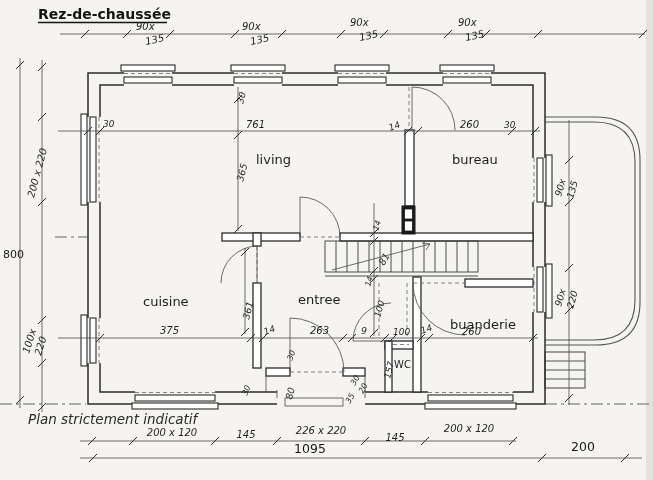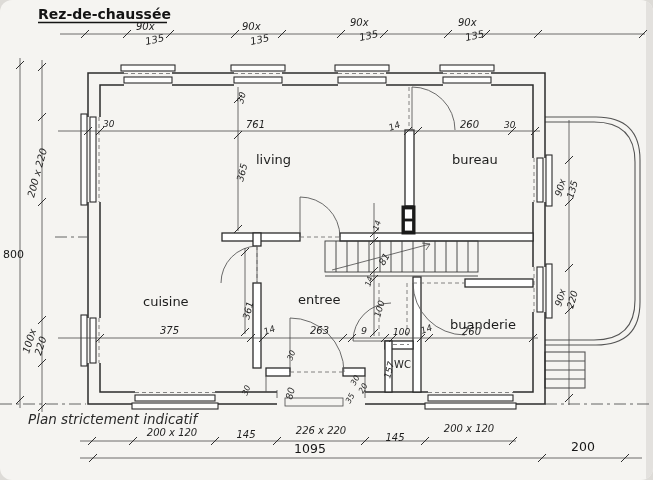--- a/index.html
+++ b/index.html
@@ -1,17 +1,17 @@
 <!DOCTYPE html>
 <html><head>
 <meta charset="utf-8">
 <style>
   html,body{margin:0;padding:0;background:#dddbd7;}
   .page{position:relative;width:653px;height:480px;background:#f5f4f1;overflow:hidden;
-        font-family:"DejaVu Sans",sans-serif;border-radius:12px;}
+        font-family:"DejaVu Sans",sans-serif;}
   .edge{position:absolute;right:0;top:0;width:7px;height:100%;background:#e3e1de;}
   svg{position:absolute;left:0;top:0;}
   .t-title{font:bold 14px "DejaVu Sans",sans-serif;fill:#141414;}
   .t-note{font:italic 13.5px "DejaVu Sans",sans-serif;fill:#2a2a2a;}
   .t-room{font:13px "DejaVu Sans",sans-serif;fill:#1c1c1c;}
   .t-wc{font:10px "DejaVu Sans",sans-serif;fill:#1c1c1c;}
   .t-dim{font:italic 10px "DejaVu Sans",sans-serif;fill:#1f1f1f;}
   .t-dim-s{font:italic 9px "DejaVu Sans",sans-serif;fill:#1f1f1f;}
   .t-dim-xs{font:italic 8px "DejaVu Sans",sans-serif;fill:#1f1f1f;}
   .t-dim-95{font:italic 9.5px "DejaVu Sans",sans-serif;fill:#1f1f1f;}

